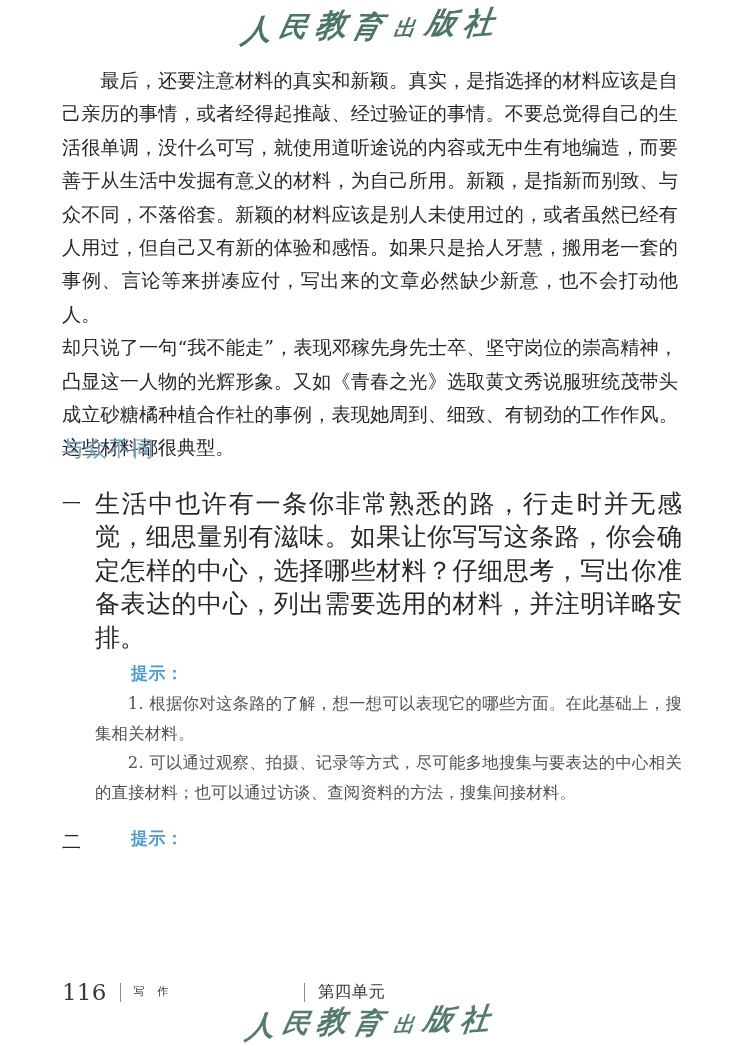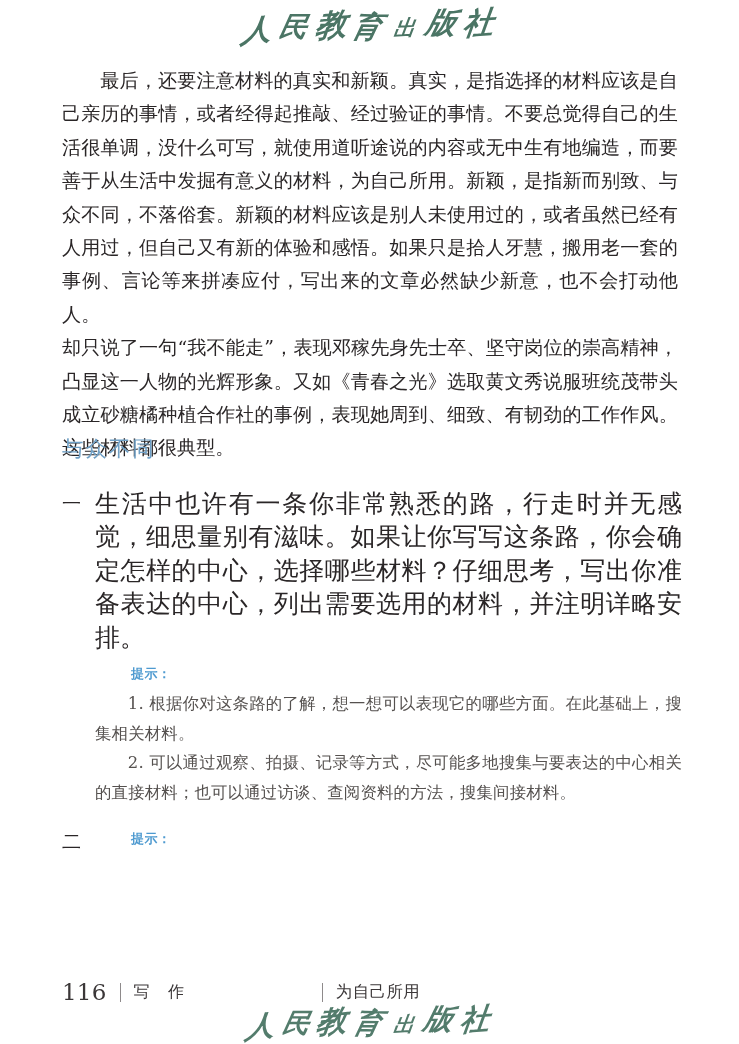--- a/index.html
+++ b/index.html
@@ -143,21 +143,21 @@
 
   
   .hint-block {
     margin-top: 6px;
     padding-left: 36px;
   }
 
   .hint-label {
     font-family: "DejaVu Sans", "Liberation Sans", sans-serif;
     font-weight: 700;
-    font-size: 13px;
+    font-size: 17px;
     line-height: 27px;
     color: #4e9ad0;
     letter-spacing: 0.03em;
     margin: 0;
   }
 
   .hint-list {
     margin: 2px 0 0 0;
     padding: 0;
     list-style: none;
@@ -196,21 +196,21 @@
   }
   .footer-rule {
     display: inline-block;
     width: 1px;
     height: 19px;
     background: #8e8a8b;
     margin: 0 13px;
     flex: 0 0 auto;
   }
   .footer-label {
-    font-size: 16px;
+    font-size: 11px;
     line-height: 24px;
     letter-spacing: 0.42em;
   }
   .footer-spacer { flex: 0 0 118px; }
   .footer-unit {
     font-size: 16.4px;
     line-height: 24px;
     letter-spacing: 0.03em;
   }
 </style>
@@ -254,21 +254,21 @@
     </div>
 
   </div>
 
   <div class="footer">
     <span class="footer-page">116</span>
     <span class="footer-rule"></span>
     <span class="footer-label">写 作</span>
     <span class="footer-spacer"></span>
     <span class="footer-rule"></span>
-    <span class="footer-unit">为自己所用</span>
+    <span class="footer-unit">第四单元</span>
   </div>
 
   <div class="brand-mark brand-bottom">
     <span class="glyphs">
       <span class="g">人</span><span class="g">民</span><span class="g">教</span><span class="g">育</span><span class="g">出</span><span class="g">版</span><span class="g">社</span>
     </span>
   </div>
 
 </div>
 

